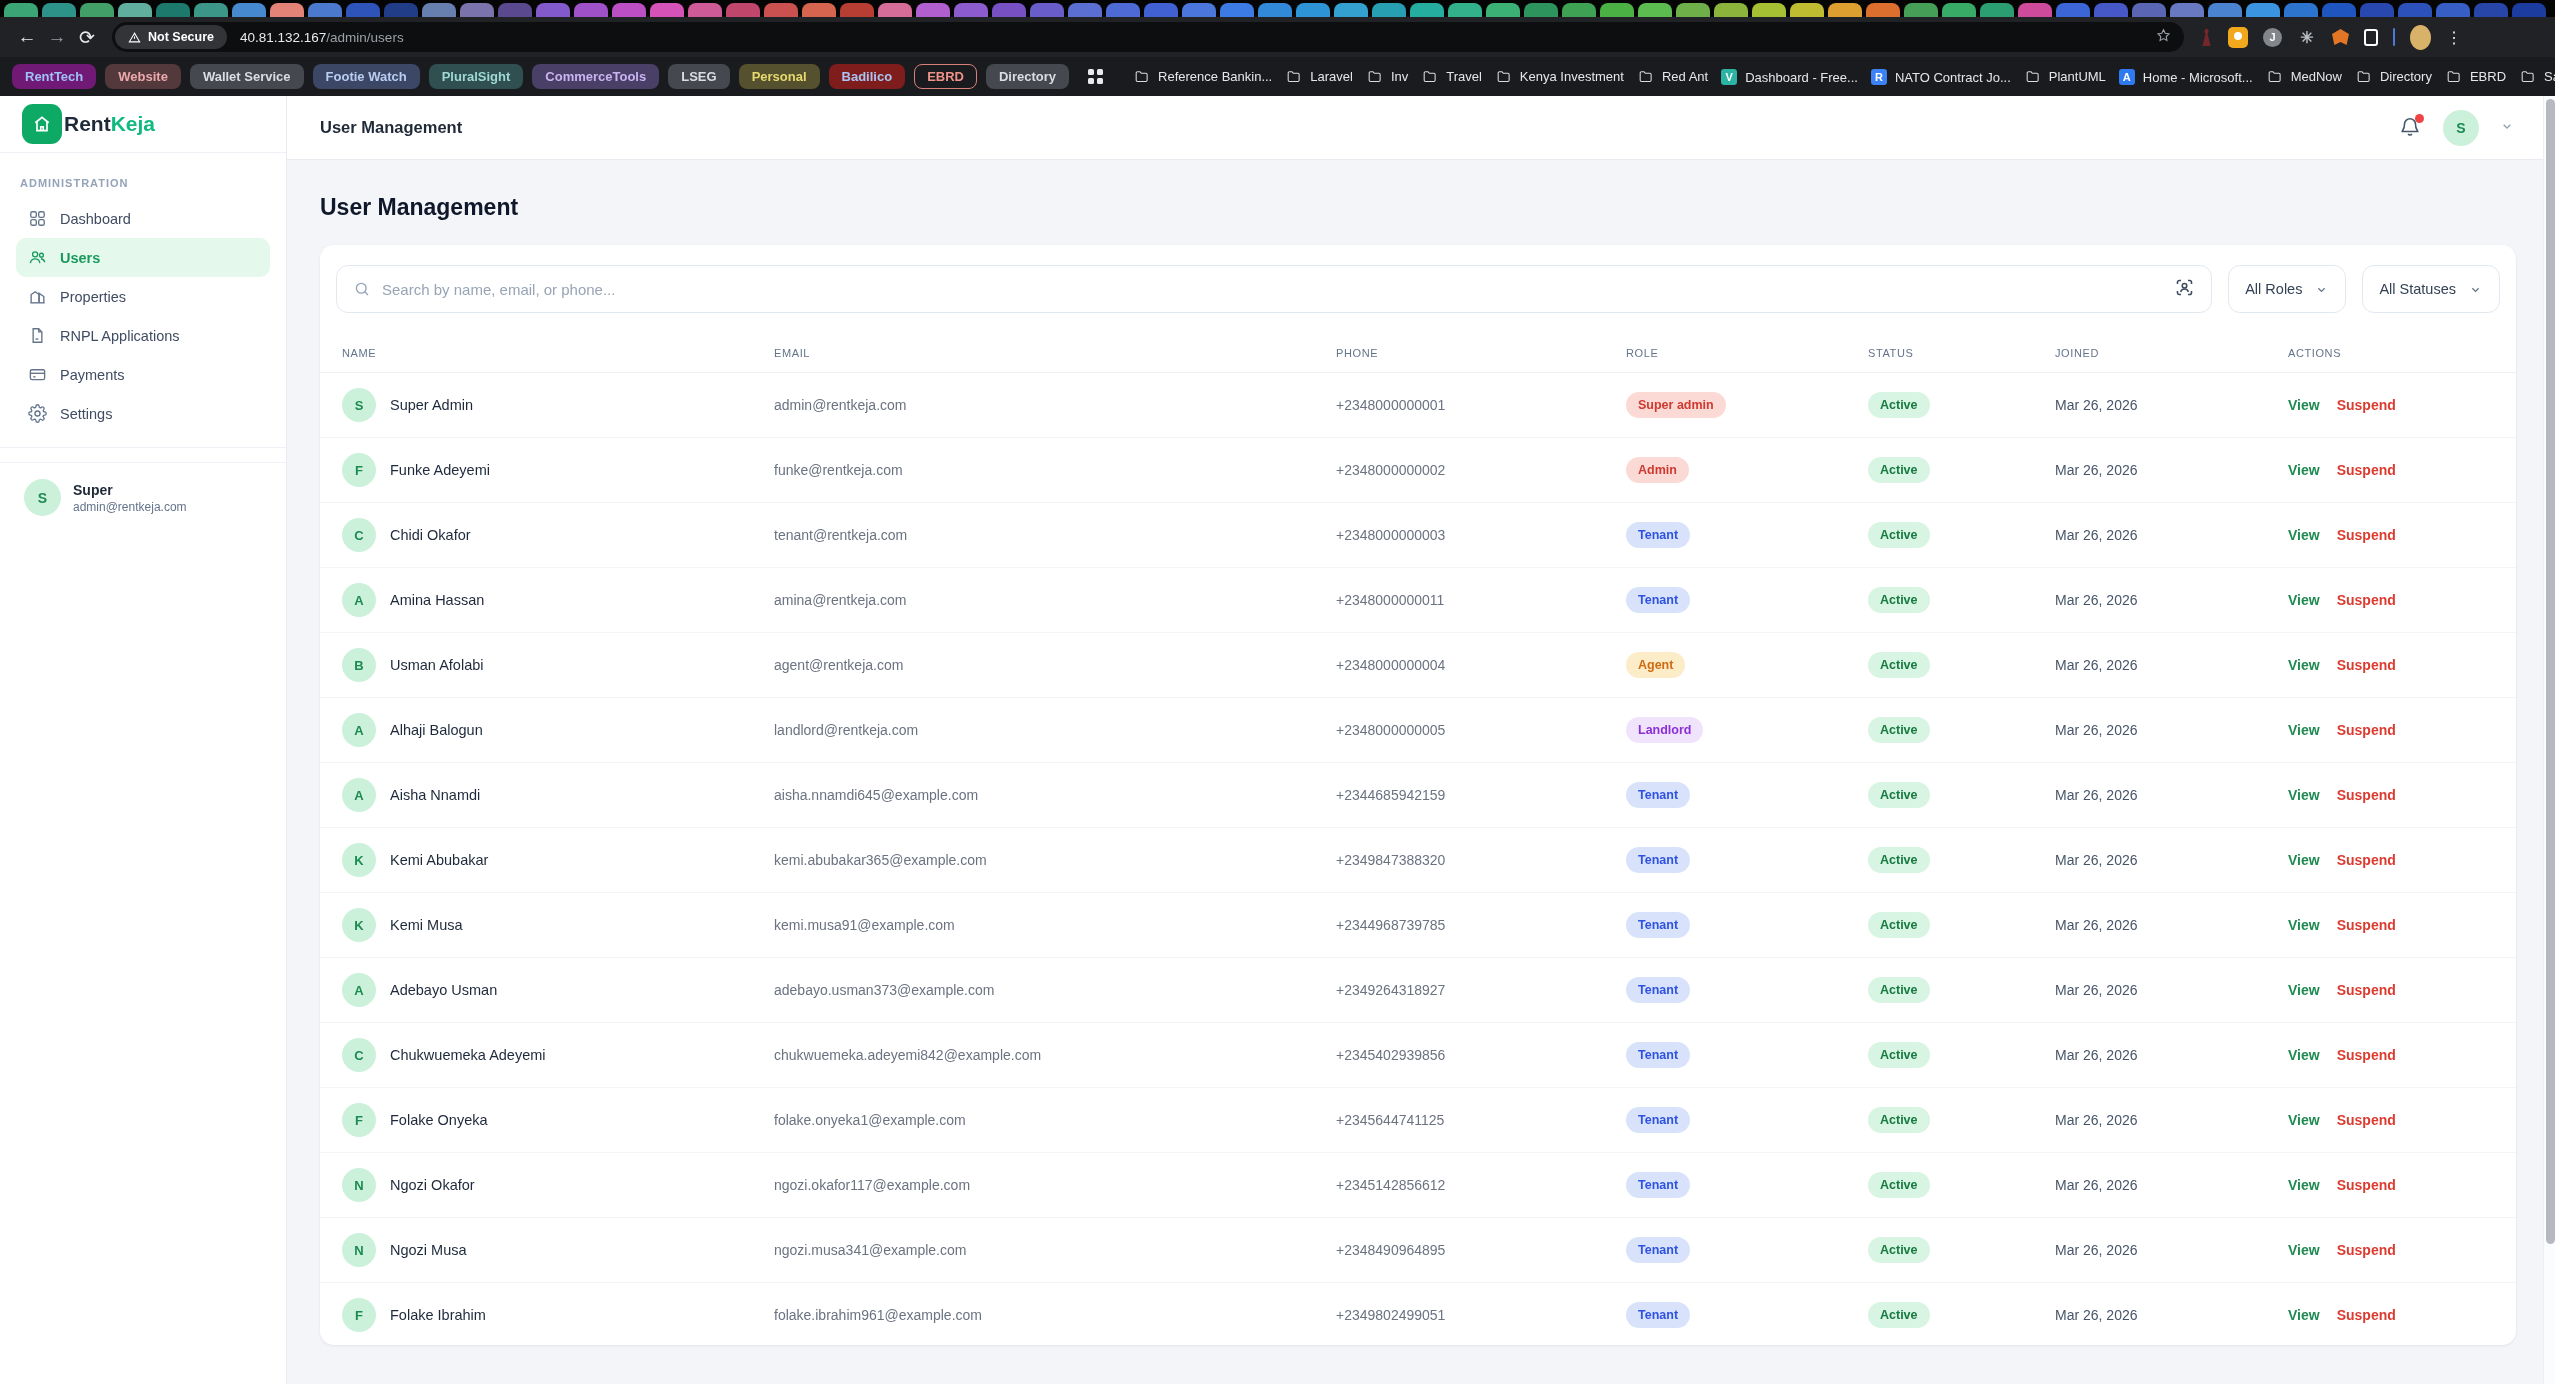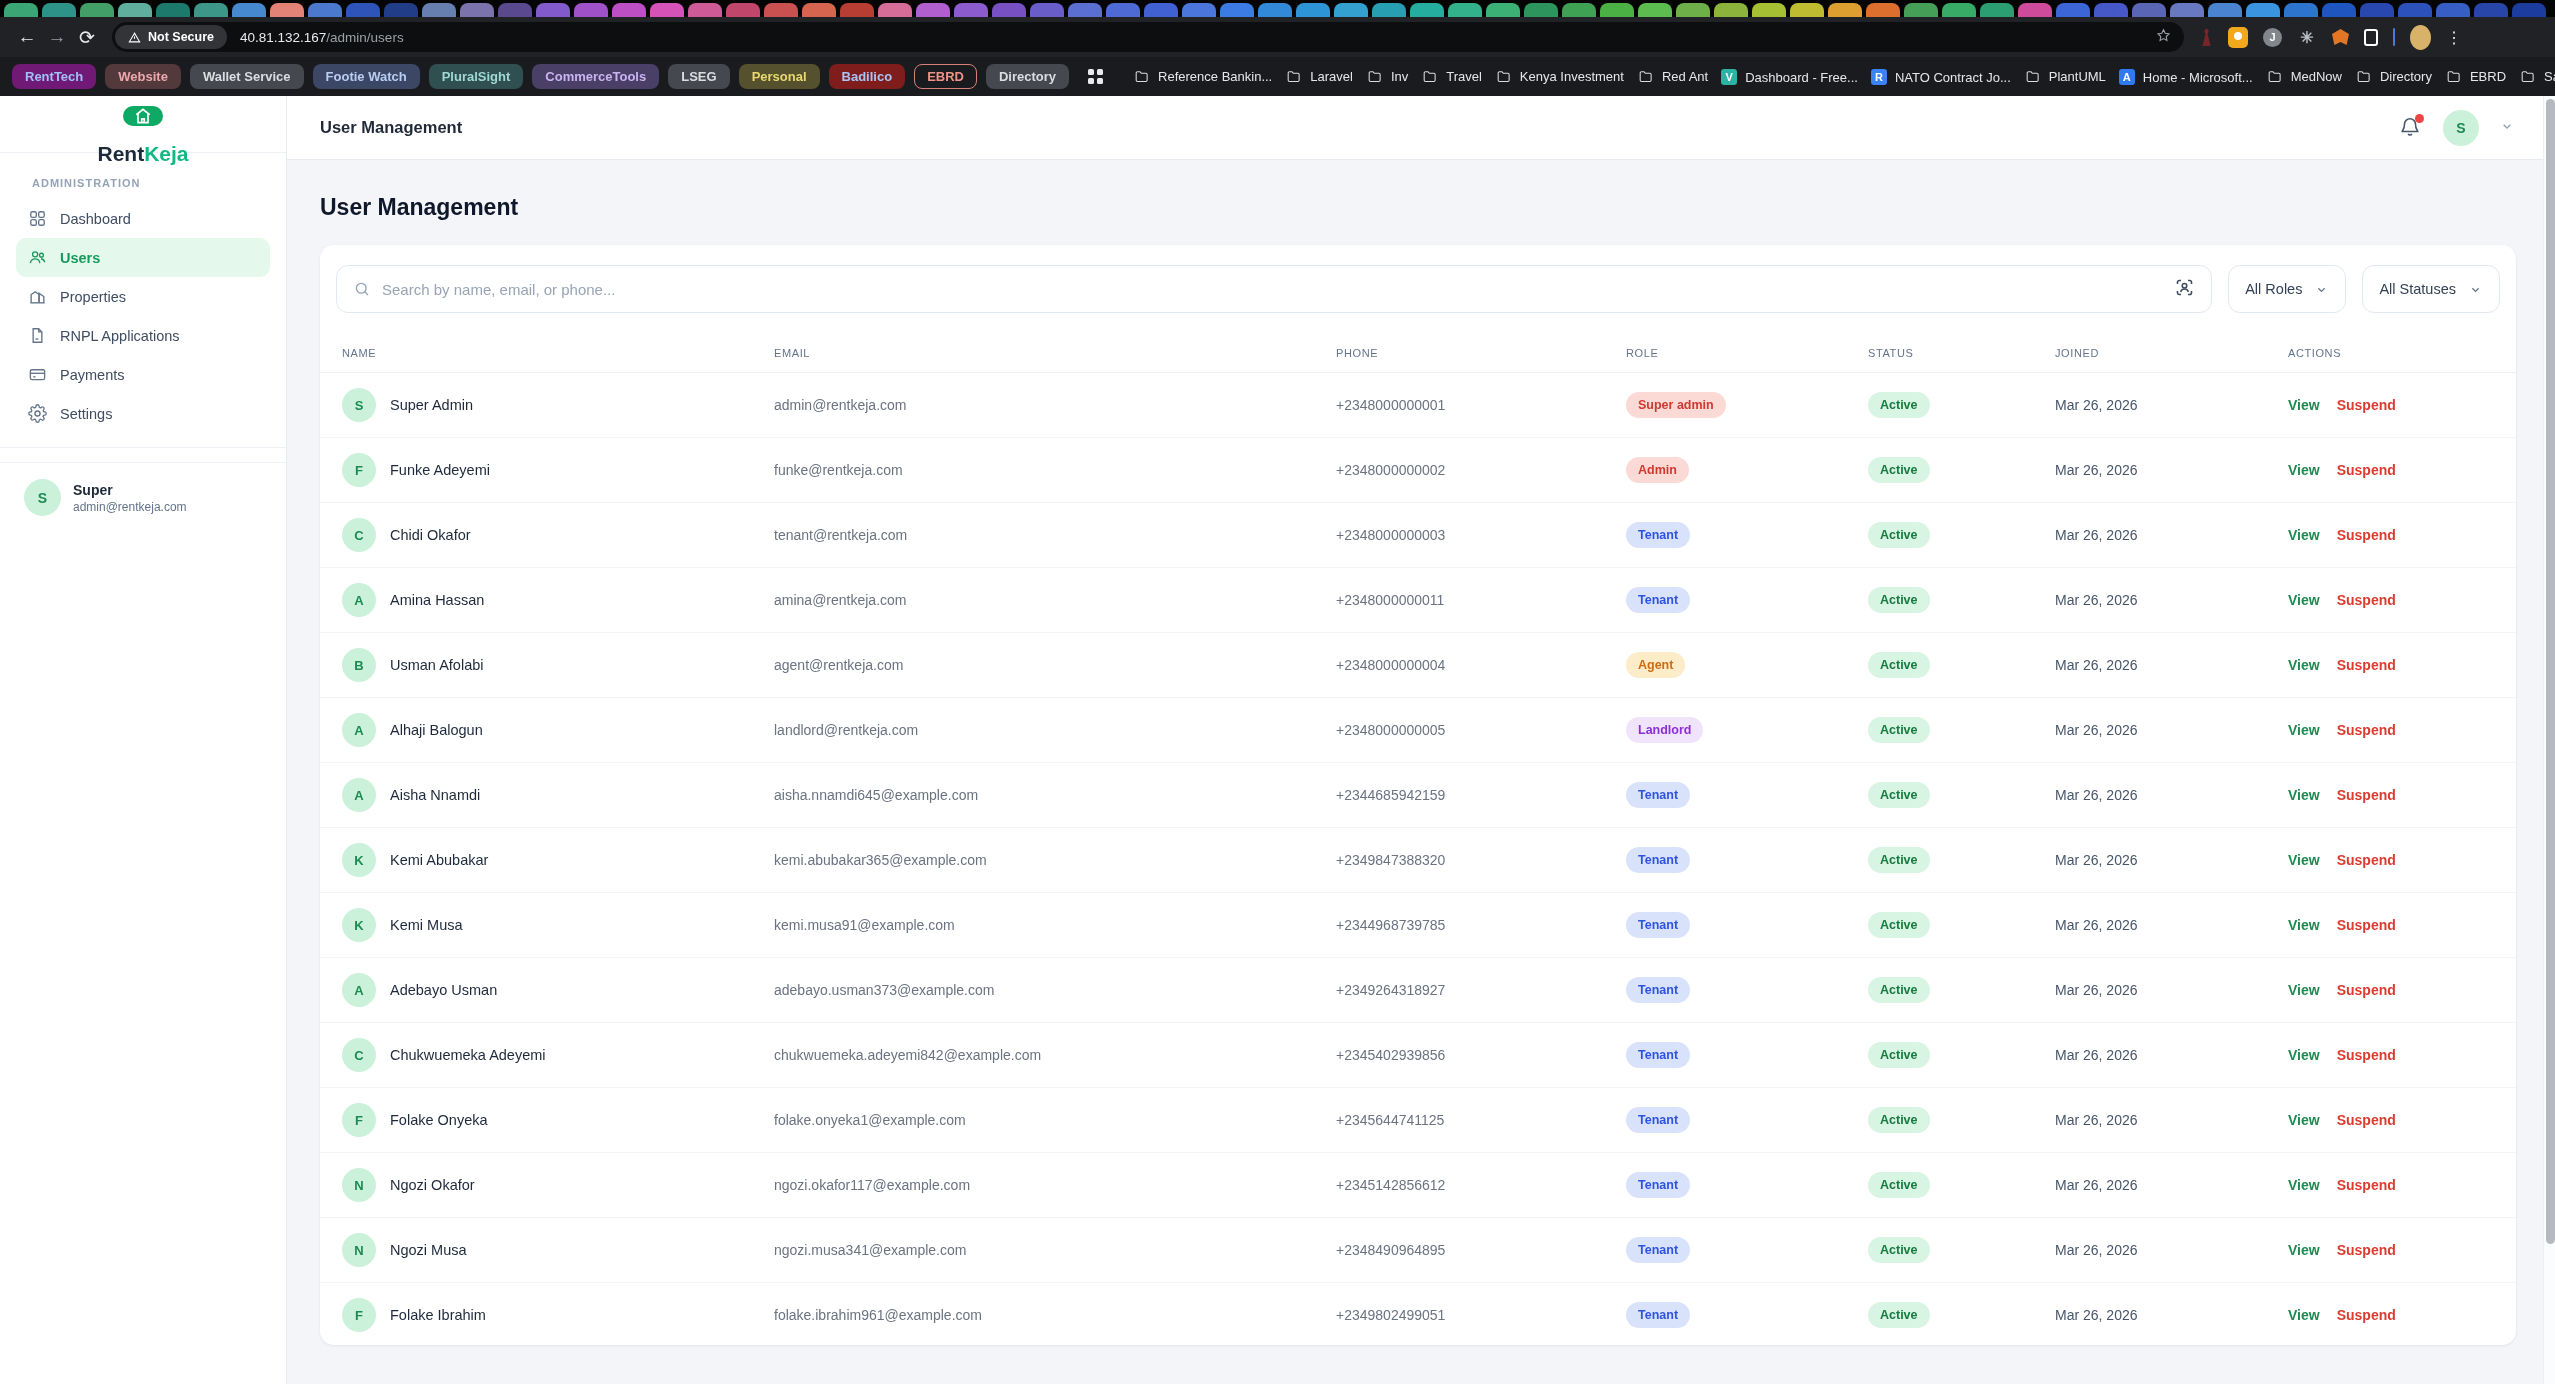--- a/index.html
+++ b/index.html
@@ -38,28 +38,28 @@
   .appsgrid { width:15px; height:15px; display:grid; grid-template-columns:6px 6px; grid-template-rows:6px 6px; gap:3px; margin:0 6px 0 10px; }
   .appsgrid i { background:#e8eaed; border-radius:1.5px; }
   .bsep { width:3px; height:20px; background:#4b79d8; border-radius:2px; margin-right:6px; }
   .bitem { display:inline-flex; align-items:flex-end; gap:8px; color:#e6e7ea; font-size:13px; margin-right:13px; white-space:nowrap; }
   .bitem svg { width:17px; height:15px; stroke:#dadce0; stroke-width:1.7; fill:none; }
   .fav { width:16px; height:16px; border-radius:3px; color:#fff; font-size:11px; font-weight:bold; display:inline-flex; align-items:center; justify-content:center; }
 
   
   .webarea { position:absolute; left:0; top:96px; right:0; bottom:0; background:#f3f5f8; }
   .sidebar { position:absolute; left:0; top:0; bottom:0; width:287px; background:#fff; border-right:1px solid #e8ecf1; }
-  .logo-row { display:flex; align-items:center; gap:16px; padding:10px 22px; height:56px;flex-direction:column; }
+  .logo-row { display:flex; align-items:center; gap:2px; padding:10px 22px; height:56px; }
   .logo-sq { width:40px; height:40px; border-radius:11px; background:#0ea964; display:flex; align-items:center; justify-content:center; }
   .logo-sq svg { width:20px; height:20px; stroke:#fff; stroke-width:2; fill:none; }
   .brand { font-size:21px; font-weight:bold; color:#1d2a3a; }
   .brand .accent { color:#10b981; }
   .sdivider { height:1px; background:#eef1f5; }
   .navwrap { padding:8px 16px 0; }
-  .seclabel { font-size:11px; font-weight:bold; letter-spacing:1px; color:#94a3b8; margin:16px 16px 10px; }
+  .seclabel { font-size:11px; font-weight:bold; letter-spacing:1px; color:#94a3b8; margin:16px 4px 10px; }
   .navitem { display:flex; align-items:center; gap:13px; height:39px; padding:0 12px; border-radius:10px; color:#3f4c61; font-size:14.5px; cursor:pointer; }
   .navitem svg { width:19px; height:19px; stroke:#64748b; stroke-width:1.7; fill:none; }
   .navitem.active { background:#e4f8ec; color:#199a5d; font-weight:bold; }
   .navitem.active svg { stroke:#199a5d; }
   .suser { display:flex; align-items:center; gap:12px; padding:16px 24px; }
   .suser-av { width:37px; height:37px; border-radius:50%; background:#ccf1da; color:#1d8a52; font-weight:bold; font-size:14px; display:flex; align-items:center; justify-content:center; }
   .suser-name { font-size:14px; font-weight:bold; color:#1f2937; }
   .suser-email { font-size:12px; color:#64748b; margin-top:2px; }
 
   .mainc { position:absolute; left:287px; top:0; right:0; bottom:0; }

